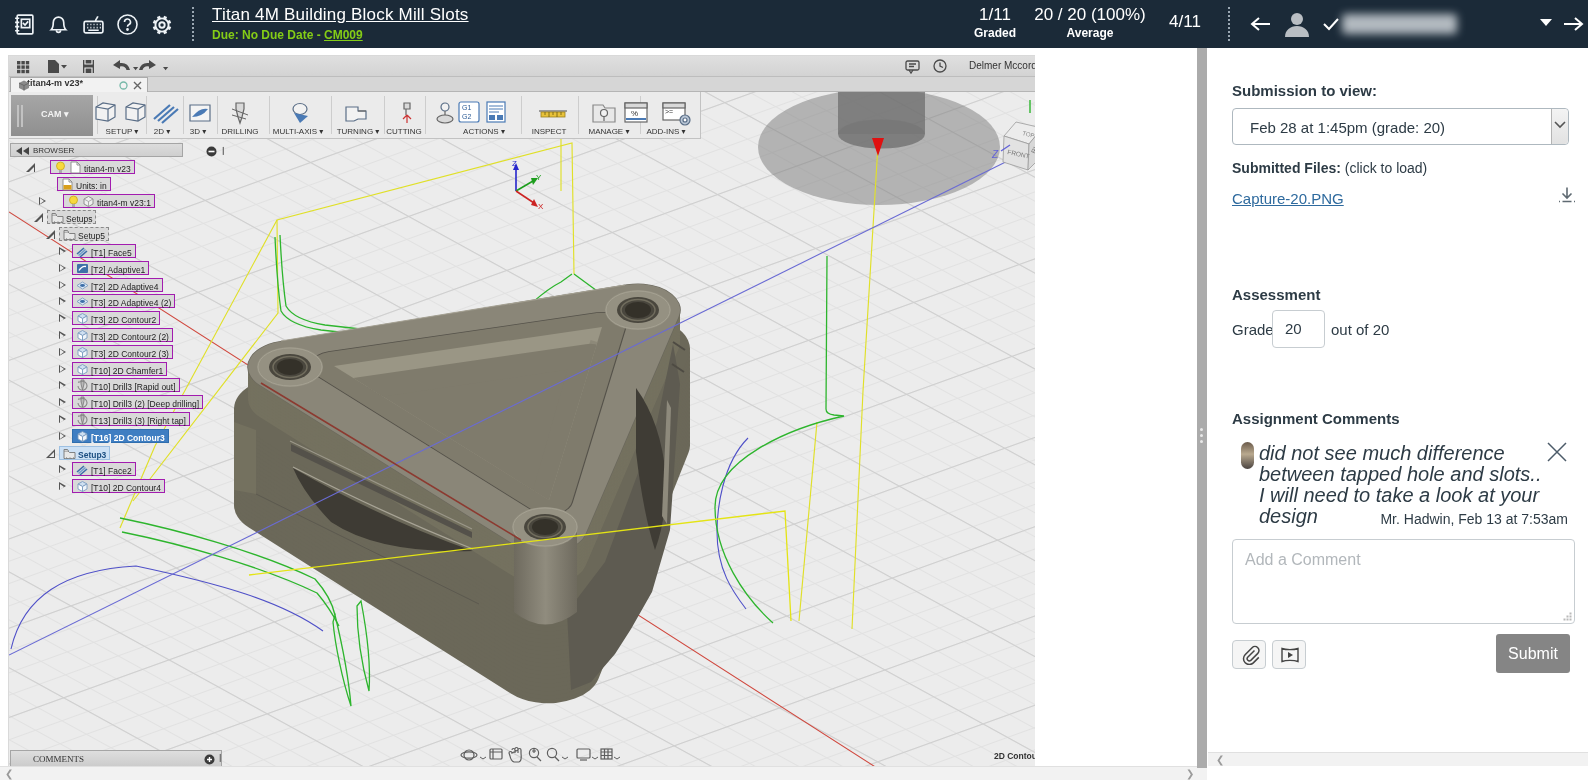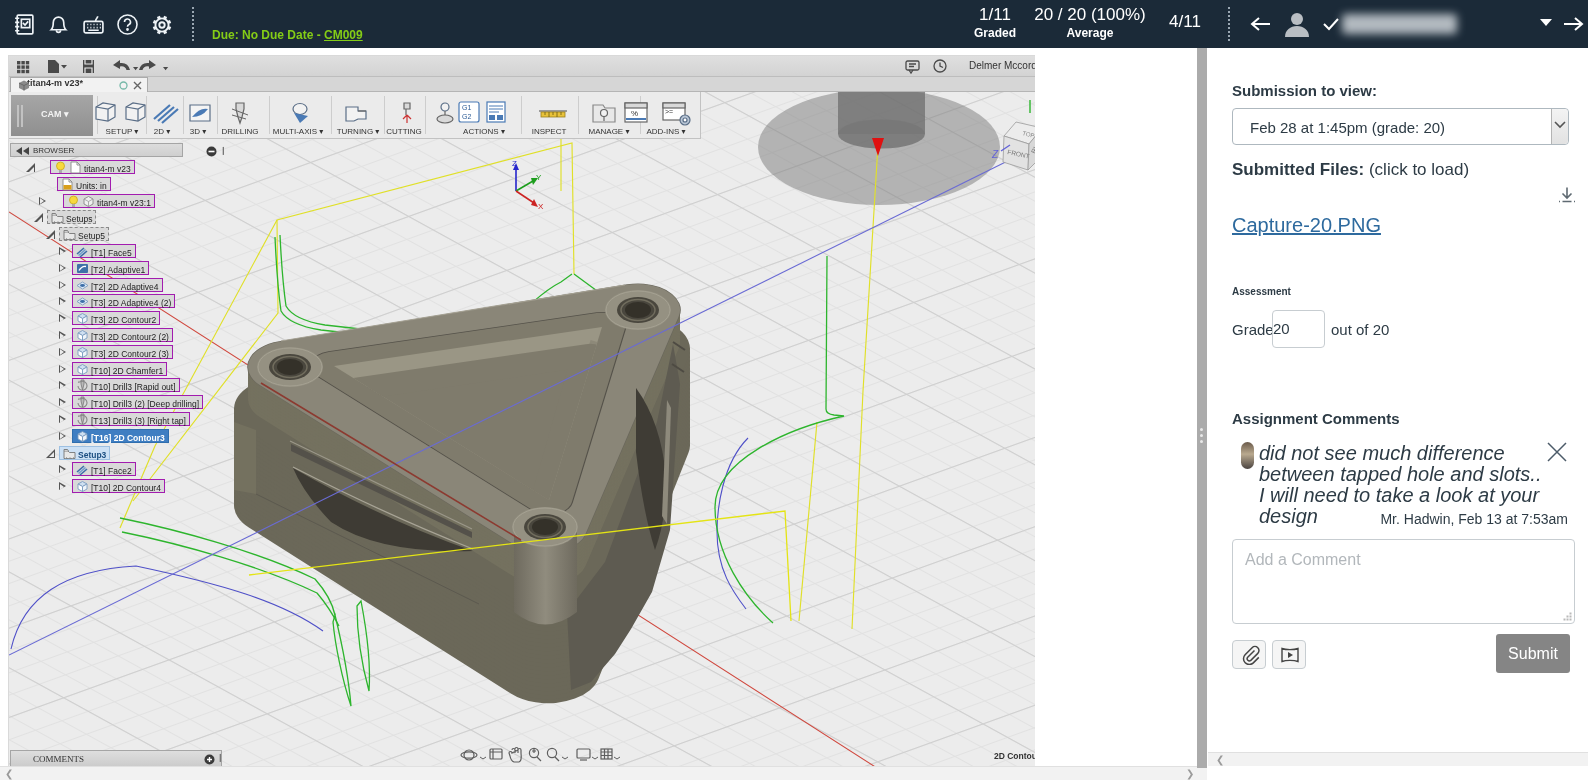--- a/index.html
+++ b/index.html
@@ -53,21 +53,21 @@
 
   
   #fcomments { position:absolute; left:1px; top:694px; width:212px; height:17px; background:linear-gradient(#dedede,#cccccc); border:1px solid #a5a5a5; font-size:9px; color:#333; }
 
   
   #rightpane { color:#2d3b45; }
   .rp { position:absolute; }
   #selbox { position:absolute; left:25px; top:60px; width:337px; height:37px; border:1px solid #aeb8bf; border-radius:4px; background:#fff; font-size:15px; color:#2d3b45; }
   #selbox .txt { position:absolute; left:17px; top:10px; }
   #selbox .btn { position:absolute; right:0; top:0; width:17px; height:35px; background:linear-gradient(#f3f3f3,#e2e2e2); border-left:1px solid #b4b4b4; border-radius:0 4px 4px 0; }
-  #gradeinput { position:absolute; left:65px; top:262px; width:53px; height:38px; border:1px solid #c7cdd1; border-radius:4px; font-size:15px; color:#2d3b45; line-height:36px; background:#fff; }
+  #gradeinput { position:absolute; left:65px; top:262px; width:53px; height:38px; border:1px solid #c7cdd1; border-radius:4px; font-size:15px; color:#2d3b45; padding-left:12px; line-height:36px; background:#fff; }
   #addcomment { position:absolute; left:25px; top:491px; width:343px; height:85px; border:1px solid #c7cdd1; border-radius:4px; background:#fff; }
   #addcomment .ph { position:absolute; left:12px; top:11px; font-size:16px; color:#b2b7bb; }
   .iconbtn { position:absolute; width:34px; height:29px; background:#f5f5f5; border:1px solid #c7cdd1; border-radius:4px; }
   #submitbtn { position:absolute; left:289px; top:586px; width:74px; height:39px; background:#858585; border-radius:3px; color:#fff; font-size:16px; text-align:center; line-height:39px; }
 
   
   #botscroll { position:absolute; left:0; top:718px; width:1588px; height:14px; background:#f2f2f2; border-top:1px solid #e0e0e0; }
   #rpscroll { position:absolute; left:1px; top:704px; width:380px; height:14px; background:#f2f2f2; border-top:1px solid #e0e0e0; }
   .chev { position:absolute; top:1px; font-size:10px; color:#9a9a9a; }
 </style>
@@ -95,20 +95,21 @@
       <circle cx="11.5" cy="11.5" r="9.5"></circle>
       <path d="M8.5 9a3 3 0 1 1 4.2 2.7c-1 .5-1.2 1-1.2 2"></path>
       <circle cx="11.5" cy="16.5" r="0.6" fill="#eef3f7"></circle>
     </svg>
     <svg class="hic" style="left:150px" width="24" height="24" viewBox="0 0 24 24" fill="none" stroke="#eef3f7" stroke-width="1.9">
         <circle cx="12" cy="12" r="6.6"></circle>
         <circle cx="12" cy="12" r="2.7"></circle>
         <path d="M17.7 14.4L20.6 15.6 M14.4 17.7L15.6 20.6 M9.6 17.7L8.4 20.6 M6.3 14.4L3.4 15.6 M6.3 9.6L3.4 8.4 M9.6 6.3L8.4 3.4 M14.4 6.3L15.6 3.4 M17.7 9.6L20.6 8.4" stroke-width="3.2"></path>
       </svg>
     <div class="dotsep" style="left:192px"></div>
+    <div id="htitle">Titan 4M Building Block Mill Slots</div>
     <div id="hsub">Due: No Due Date - <span style="text-decoration:underline">CM009</span></div>
     <div class="hstat" style="left:960px; top:5px; width:70px">
         <div class="v">1/11</div>
         <div class="l">Graded</div>
       </div>
     <div class="hstat" style="left:1020px; top:5px; width:140px">
         <div class="v">20 / 20 (100%)</div>
         <div class="l">Average</div>
       </div>
     <div class="hstat" style="left:1155px; top:12px; width:60px">
@@ -668,27 +669,27 @@
   <div id="rightpane">
     <div class="rp" style="left:25px; top:34px; font-size:15px; font-weight:bold;">Submission to view:</div>
     <div id="selbox">
       <div class="txt">Feb 28 at 1:45pm (grade: 20)</div>
       <div class="btn">
         <svg style="position:absolute;left:2px;top:12px" width="12" height="8" viewBox="0 0 12 8" fill="none" stroke="#555" stroke-width="1.6">
             <path d="M1 1l5 5 5-5"></path>
           </svg>
       </div>
     </div>
-    <div class="rp" style="left:25px; top:112px; font-size:17px;"><b>Submitted Files:</b> (click to load)</div>
-    <div class="rp" style="left:25px; top:142px; font-size:20px; color:#2e6a9e; text-decoration:underline;margin-top:24px;">Capture-20.PNG</div>
+    <div class="rp" style="left:25px; top:112px; font-size:14px;"><b>Submitted Files:</b> (click to load)</div>
+    <div class="rp" style="left:25px; top:142px; font-size:15px; color:#2e6a9e; text-decoration:underline;">Capture-20.PNG</div>
     <svg class="rp" style="left:349px; top:136px" width="22" height="22" viewBox="0 0 22 22" fill="none" stroke="#5f6a72" stroke-width="1.6">
       <path d="M11 3.5v10 M6.5 9.5l4.5 4.5 4.5-4.5"></path>
       <path d="M3 17.5h1 M6.5 17.5h9 M18 17.5h1" stroke-width="1.4"></path>
     </svg>
-    <div class="rp" style="left:25px; top:238px; font-size:10px; font-weight:bold;">Assessment</div>
+    <div class="rp" style="left:25px; top:238px; font-size:15px; font-weight:bold;">Assessment</div>
     <div class="rp" style="left:25px; top:273px; font-size:15px;">Grade</div>
     <div id="gradeinput">20</div>
     <div class="rp" style="left:124px; top:273px; font-size:15px;">out of 20</div>
     <div class="rp" style="left:25px; top:362px; font-size:15px; font-weight:bold;">Assignment Comments</div>
 
     <div class="rp" style="left:34px; top:394px; width:13px; height:27px; border-radius:7px; background:linear-gradient(#6a5a4a,#b9a98f 45%,#4a4340); overflow:hidden;"></div>
     <div class="rp" style="left:52px; top:395px; width:292px; font-size:20px; line-height:21px;font-style:italic;">did not see much difference between tapped hole and slots.. I will need to take a look at your design</div>
     <svg class="rp" style="left:339px; top:393px" width="22" height="22" viewBox="0 0 22 22" fill="none" stroke="#4c5b69" stroke-width="1.5">
       <path d="M2 2l18 18 M20 2L2 20"></path>
     </svg>

